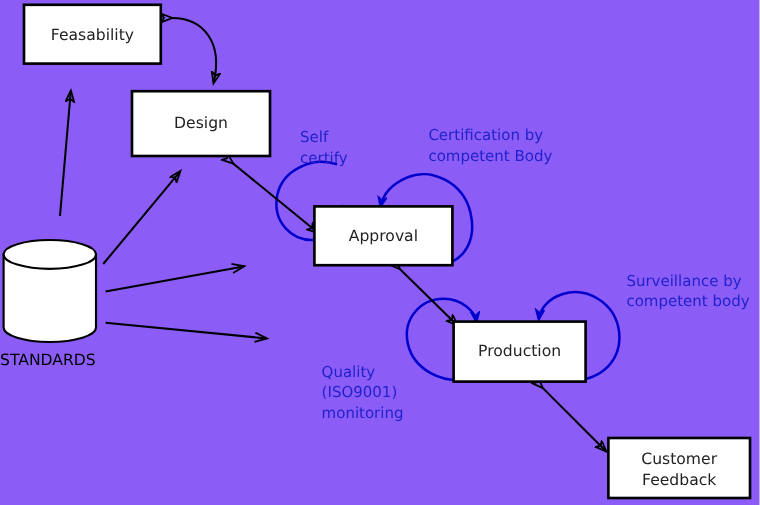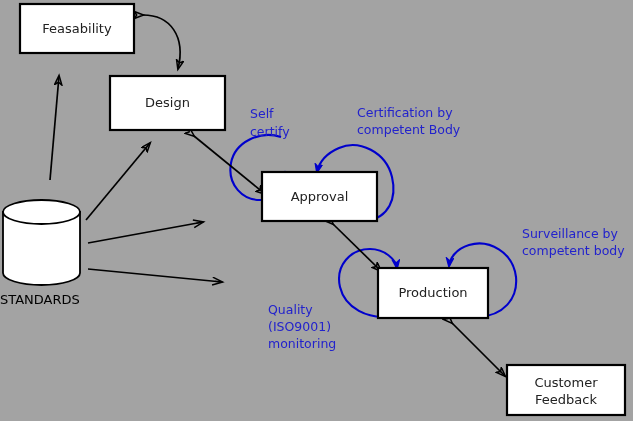--- a/index.html
+++ b/index.html
@@ -4,21 +4,21 @@
 <style>
   html, body {
     margin: 0;
     padding: 0;
     background: #ffffff;
   }
   #diagram-root {
     position: relative;
     width: 633px;
     height: 421px;
-    background: #a3a3a3;
+    background: #8b5cf6;
     overflow: hidden;
     font-family: "DejaVu Sans", sans-serif;
   }
   #diagram-svg {
     position: absolute;
     left: 0;
     top: 0;
     width: 633px;
     height: 421px;
   }

